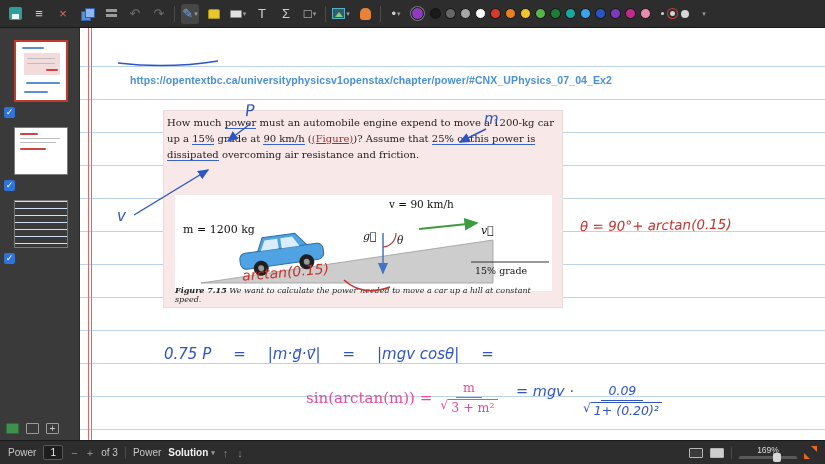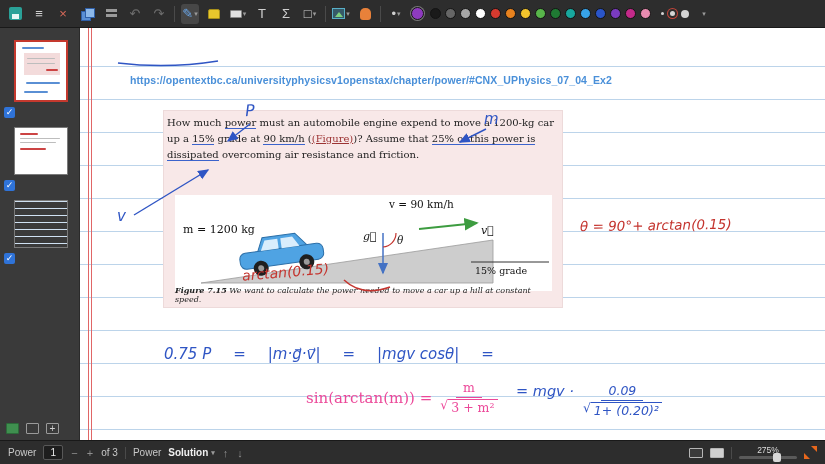--- a/index.html
+++ b/index.html
@@ -349,21 +349,21 @@
         <span>Solution</span>
         <span class="caret">▾</span>
       </span>
     <span class="sb-btn"><span>↑</span></span>
     <span class="sb-btn"><span>↓</span></span>
     <span class="spacer"></span>
     <span class="scr"></span>
     <span class="scr lit"></span>
     <span class="ssep"></span>
     <span class="zoomwrap">
-      <span class="zlabel">275%</span>
+      <span class="zlabel">169%</span>
       <span class="ztrack">
           <span class="zhandle"></span>
         </span>
     </span>
     <span class="fs"></span>
   </div>
 
 </div>
 
 </body></html>

